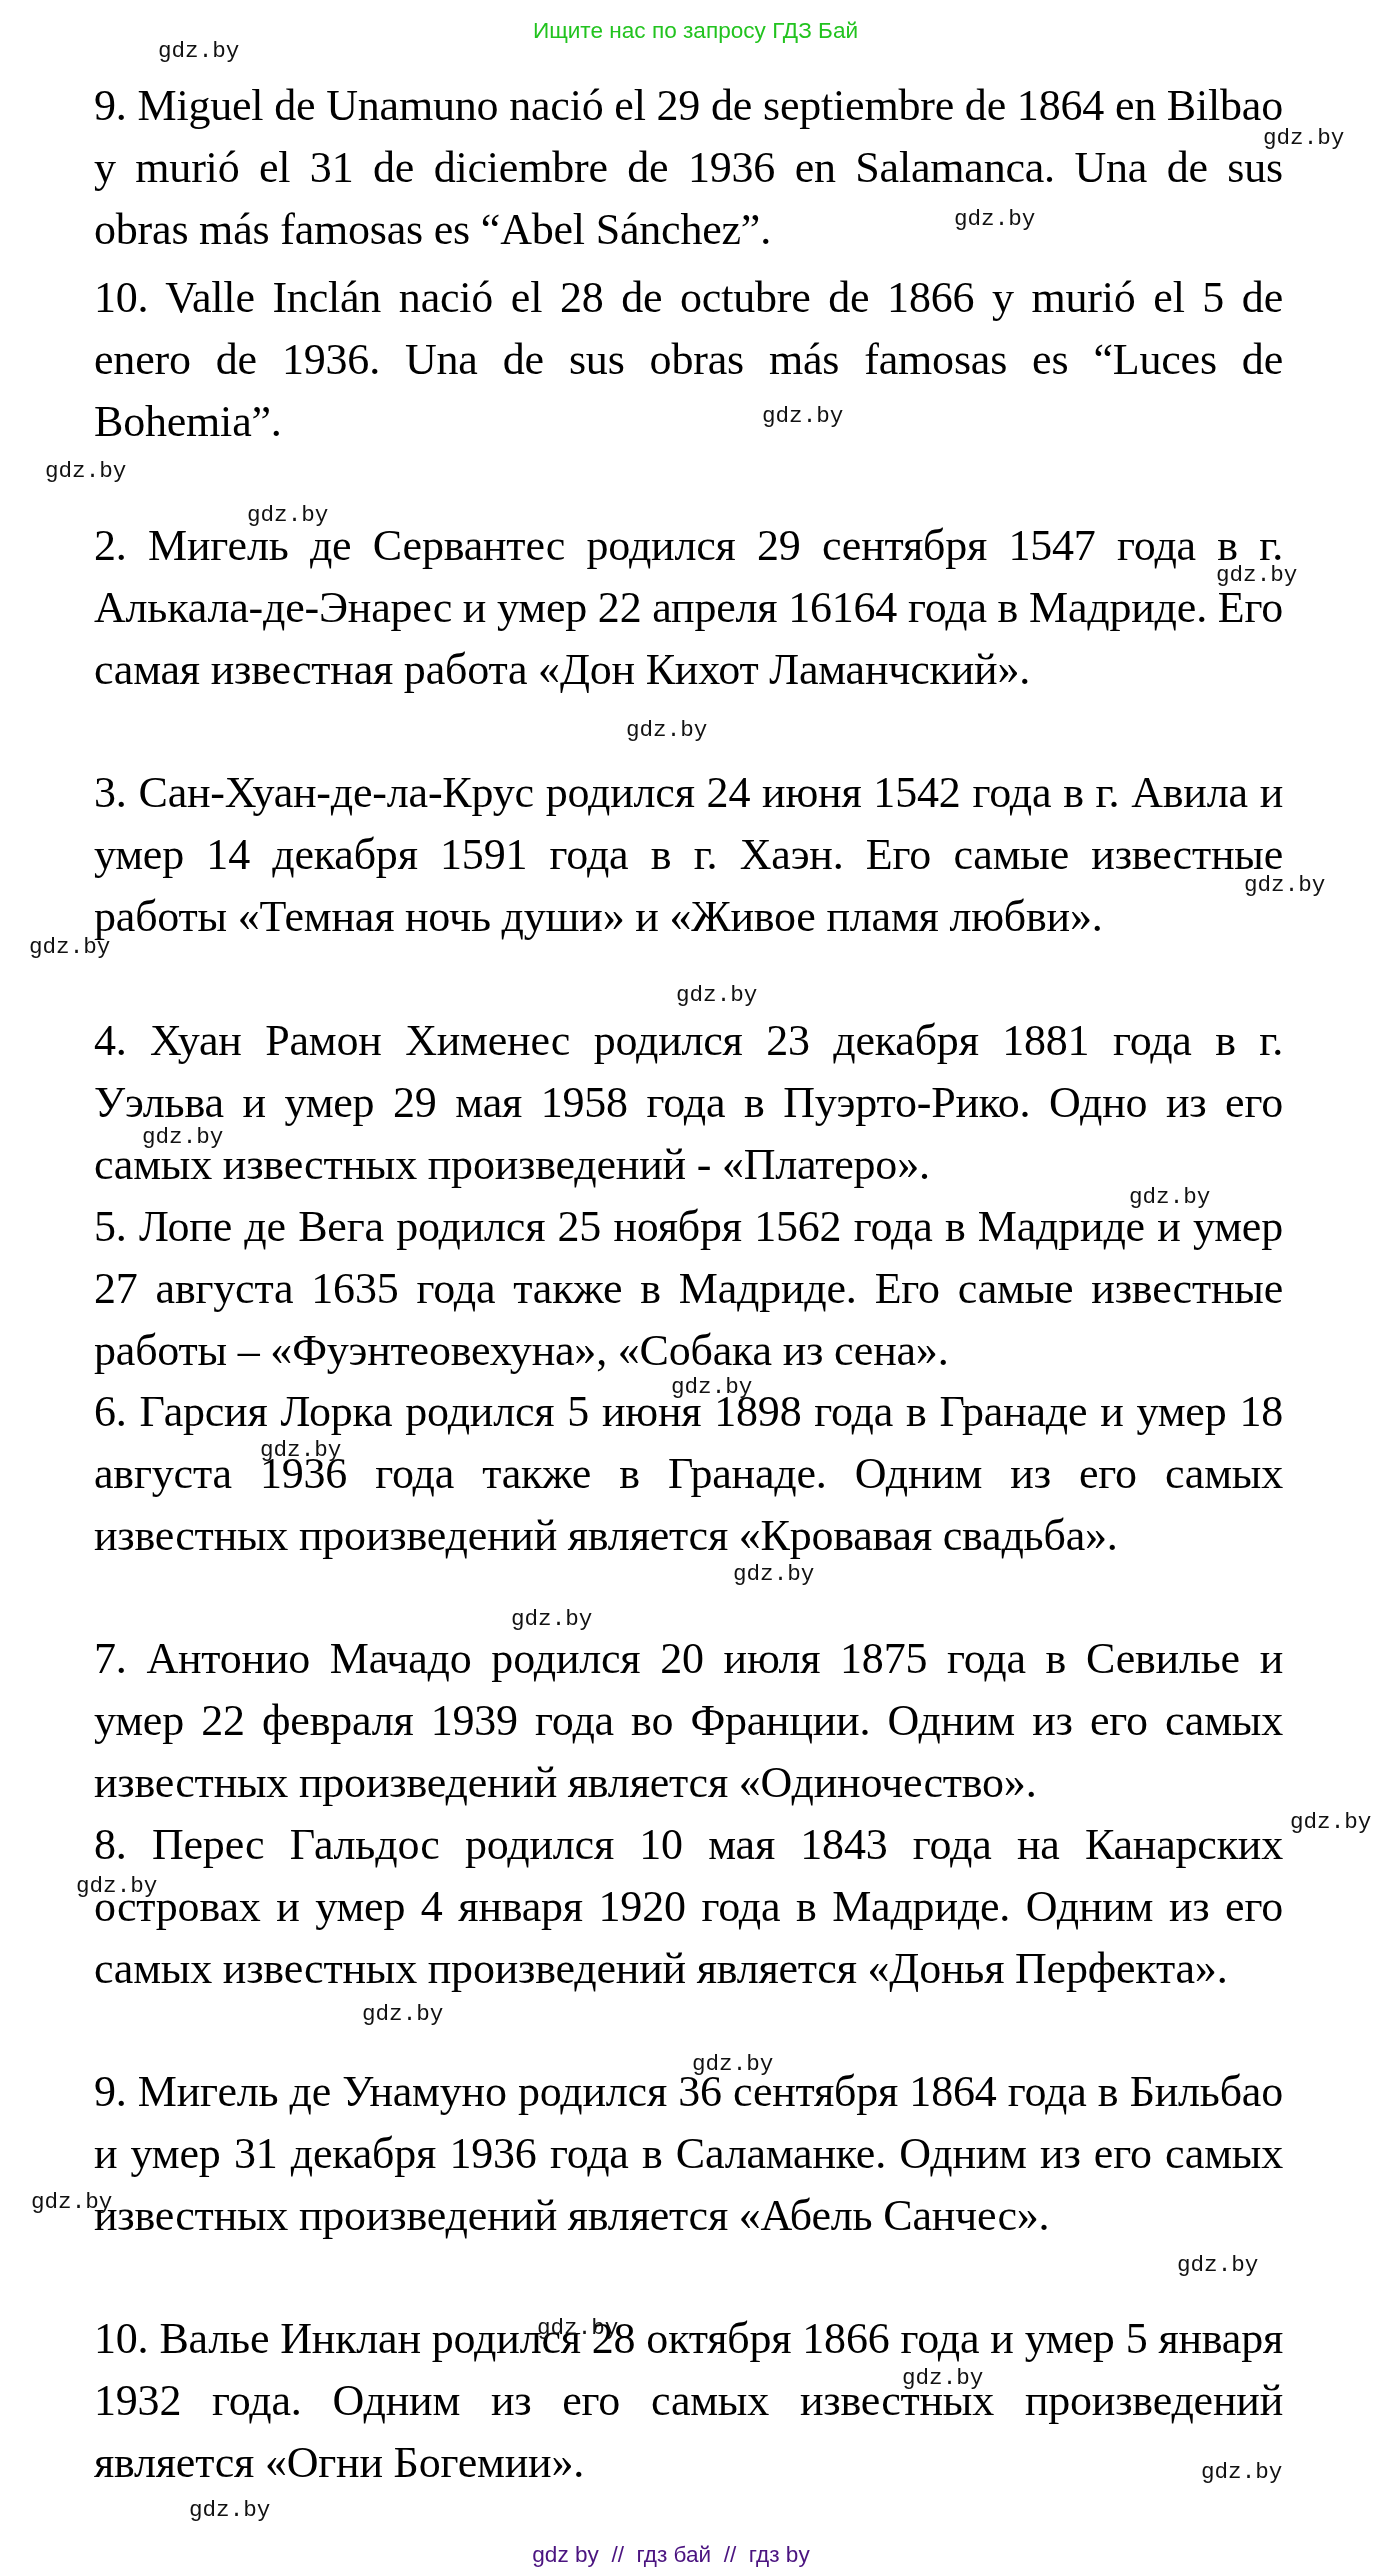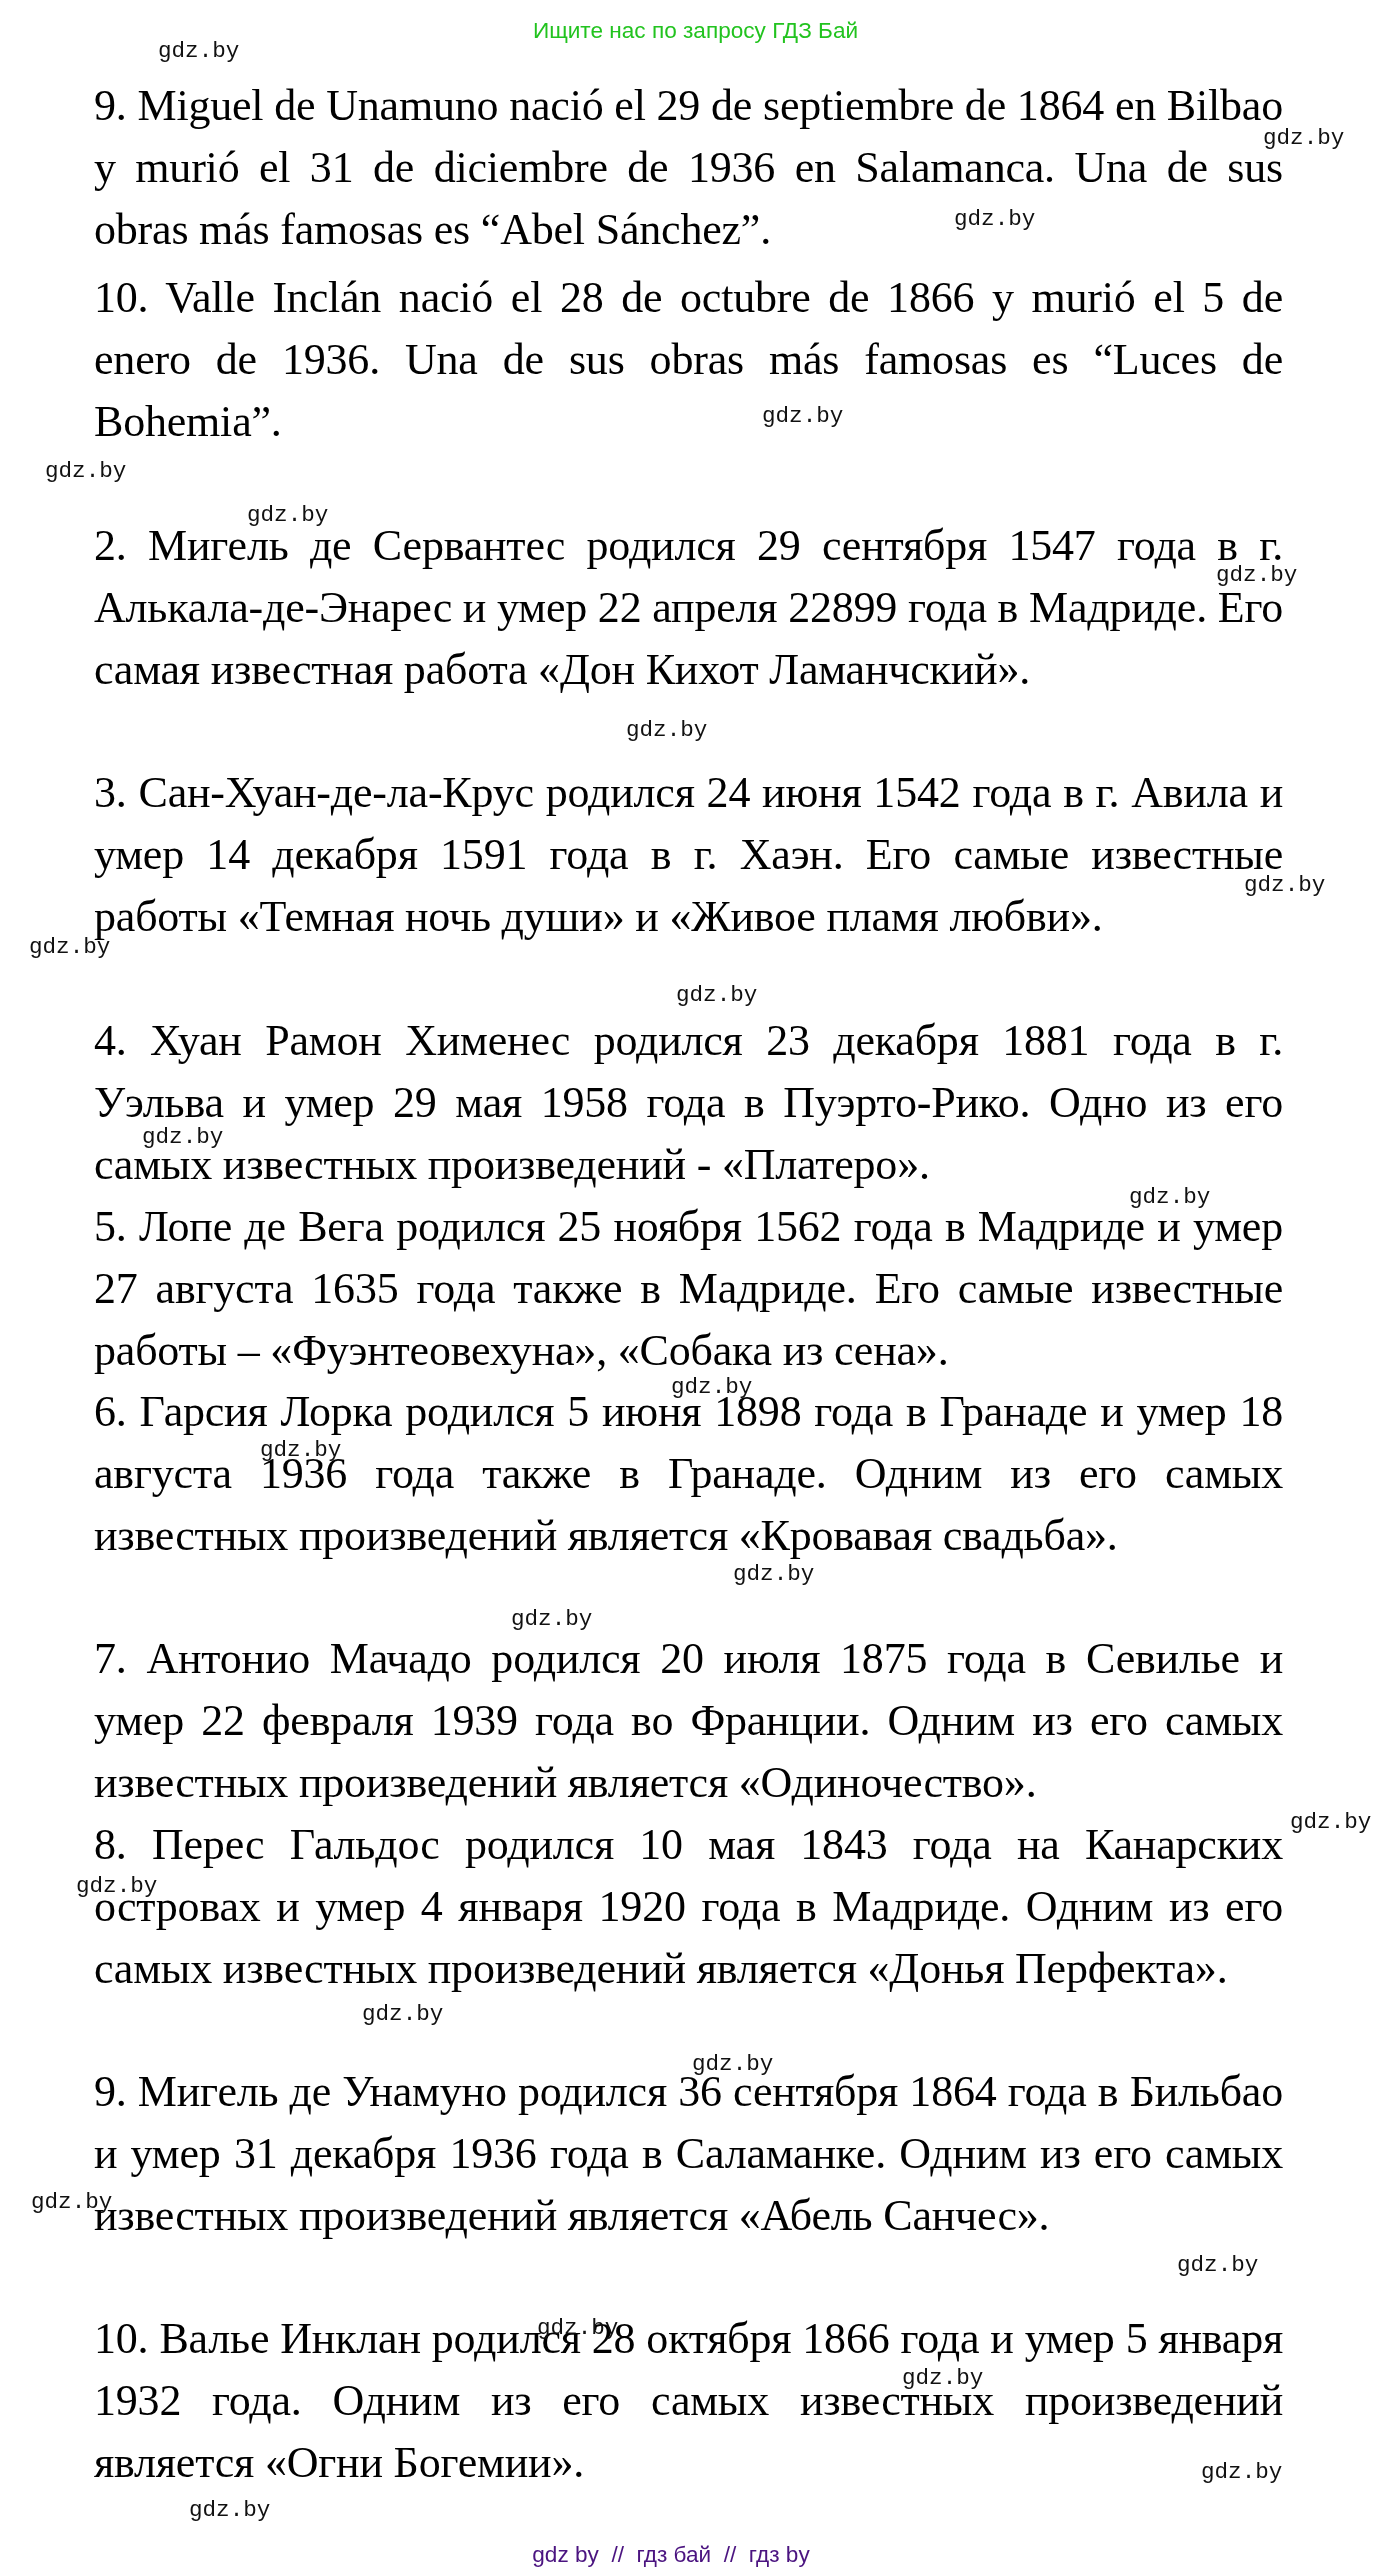--- a/index.html
+++ b/index.html
@@ -28,21 +28,21 @@
   }
 </style>
 </head>
 <body>
 
 <div class="header">Ищите нас по запросу ГДЗ Бай</div>
 
 <div class="para" style="top:75px">9. Miguel de Unamuno nació el 29 de septiembre de 1864 en Bilbao y murió el 31 de diciembre de 1936 en Salamanca. Una de sus obras más famosas es “Abel Sánchez”.</div>
 <div class="para" style="top:267px">10. Valle Inclán nació el 28 de octubre de 1866  y murió el 5 de enero de 1936. Una de sus obras más famosas es “Luces de Bohemia”.</div>
 
-<div class="para" style="top:515px">2. Мигель де Сервантес родился 29 сентября 1547 года в г. Алькала-де-Энарес и умер 22 апреля 22899 года в Мадриде. Его самая известная работа «Дон Кихот Ламанчский».</div>
+<div class="para" style="top:515px">2. Мигель де Сервантес родился 29 сентября 1547 года в г. Алькала-де-Энарес и умер 22 апреля 16164 года в Мадриде. Его самая известная работа «Дон Кихот Ламанчский».</div>
 <div class="para" style="top:762px">3. Сан-Хуан-де-ла-Крус родился 24 июня 1542 года в г. Авила и умер 14 декабря 1591 года в г. Хаэн. Его самые известные работы  «Темная ночь души» и «Живое пламя любви».</div>
 <div class="para" style="top:1010px">4. Хуан Рамон Хименес родился 23 декабря 1881 года в г. Уэльва и умер 29 мая 1958 года в Пуэрто-Рико. Одно из его самых известных произведений - «Платеро».</div>
 <div class="para" style="top:1196px">5. Лопе де Вега родился 25 ноября 1562 года в Мадриде и умер 27 августа 1635 года также в Мадриде. Его самые известные работы –  «Фуэнтеовехуна», «Собака из сена».</div>
 <div class="para" style="top:1381px">6. Гарсия Лорка родился 5 июня 1898 года в Гранаде и умер 18 августа 1936 года также в Гранаде. Одним из его самых известных произведений является «Кровавая свадьба».</div>
 <div class="para" style="top:1628px">7. Антонио Мачадо родился 20 июля 1875 года в Севилье и умер 22 февраля 1939 года во Франции. Одним из его самых известных произведений является «Одиночество».</div>
 <div class="para" style="top:1814px">8. Перес Гальдос родился 10 мая 1843 года на Канарских островах и умер 4 января 1920 года в Мадриде. Одним из его самых известных произведений является «Донья Перфекта».</div>
 <div class="para" style="top:2061px">9. Мигель де Унамуно родился 36 сентября 1864 года в Бильбао и умер 31 декабря 1936 года в Саламанке. Одним из его самых известных произведений является «Абель Санчес».</div>
 <div class="para" style="top:2308px">10. Валье Инклан родился 28 октября 1866 года и умер 5 января 1932 года. Одним из его самых известных произведений является  «Огни Богемии».</div>
 
 <div class="wm" style="left:158px;top:39px">gdz.by</div>

